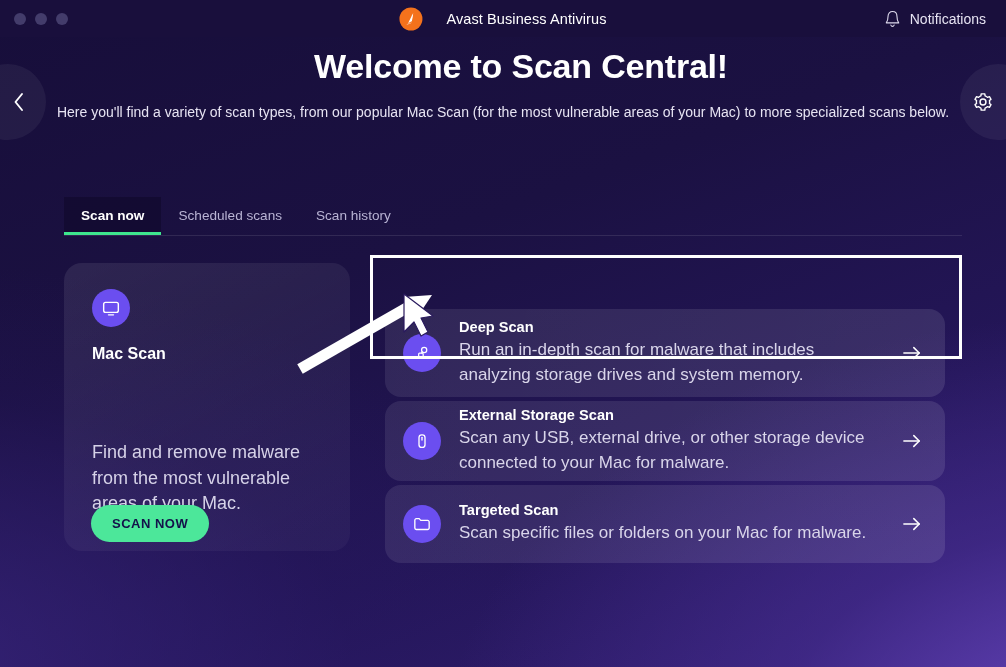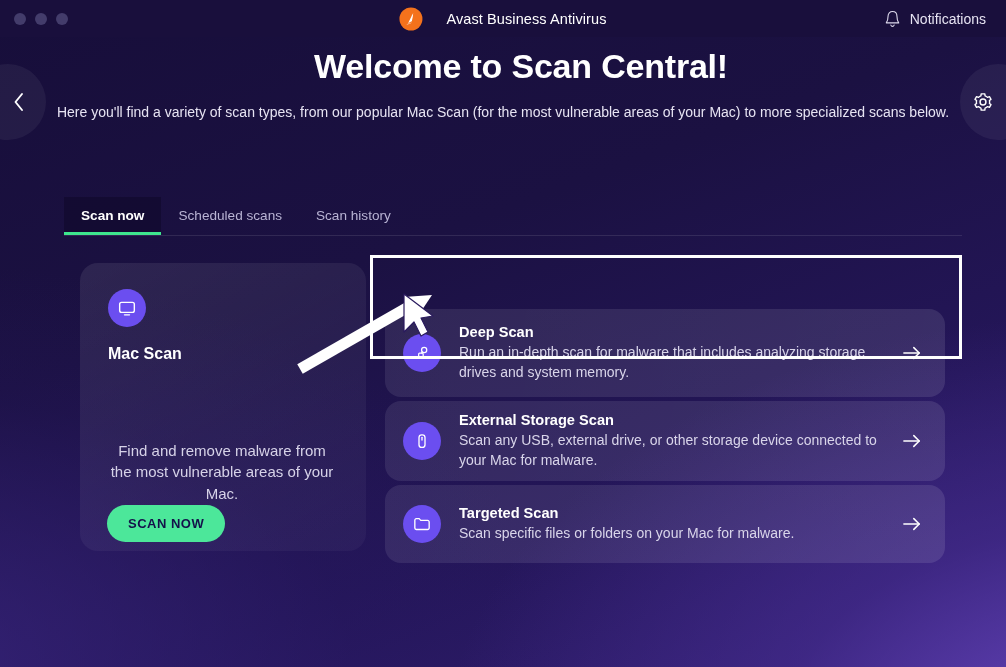--- a/index.html
+++ b/index.html
@@ -123,41 +123,41 @@
   .tabs-rule {
     position:absolute; top:235px; left:64px;
     width:898px; height:1px;
     background:rgba(255,255,255,0.10);
     z-index:1;
   }
 
   
   .mac-card {
     position:absolute;
-    left:80px; top:263px;
+    left:64px; top:263px;
     width:286px; height:288px;
     border-radius:18px;
     background:linear-gradient(150deg, rgba(255,255,255,0.085) 0%, rgba(255,255,255,0.05) 55%, rgba(255,255,255,0.035) 100%);
     padding:26px 28px;
     z-index:2;
   }
   .icon-circle {
     width:38px; height:38px; border-radius:50%;
     background:#6b4ef0;
     display:flex; align-items:center; justify-content:center;
     flex:0 0 auto;
   }
   .mac-title {
     margin-top:18px;
     font-size:16px; font-weight:bold; color:#ffffff;
   }
   .mac-desc {
     position:absolute; left:28px; top:177px;
     width:228px;
-    font-size:15px; color:#d6d2e8; line-height:1.42;text-align:center;
+    font-size:18px; color:#d6d2e8; line-height:1.42;
   }
   .scan-now-btn {
     position:absolute; left:27px; top:242px;
     padding:11px 21px;
     border-radius:20px;
     background:#4ce79a;
     color:#14114a;
     font-size:13px; font-weight:bold; letter-spacing:.5px;
     border:none; cursor:pointer;
     font-family:"Liberation Sans", sans-serif;
@@ -178,21 +178,21 @@
     background:linear-gradient(100deg, rgba(255,255,255,0.085) 0%, rgba(255,255,255,0.105) 100%);
     display:flex; align-items:center;
     padding:16px 22px 16px 18px;
     cursor:pointer;
   }
   .row-h1 { height:88px; }
   .row-h2 { height:78px; }
   .row-h3 { height:80px; }
   .row-text { margin-left:18px; flex:1 1 auto; padding-right:14px; }
   .row-title { font-size:14.6px; font-weight:bold; color:#ffffff; margin-bottom:3px; }
-  .row-desc { font-size:14px; color:#d9d5ea; line-height:1.42; }
+  .row-desc { font-size:17px; color:#d9d5ea; line-height:1.42; }
   .row-arrow { flex:0 0 auto; display:flex; align-items:center; }
 
   
   .highlight-box {
     position:absolute;
     left:370px; top:255px;
     width:592px; height:104px;
     border:3px solid #ffffff;
     z-index:4;
     pointer-events:none;

